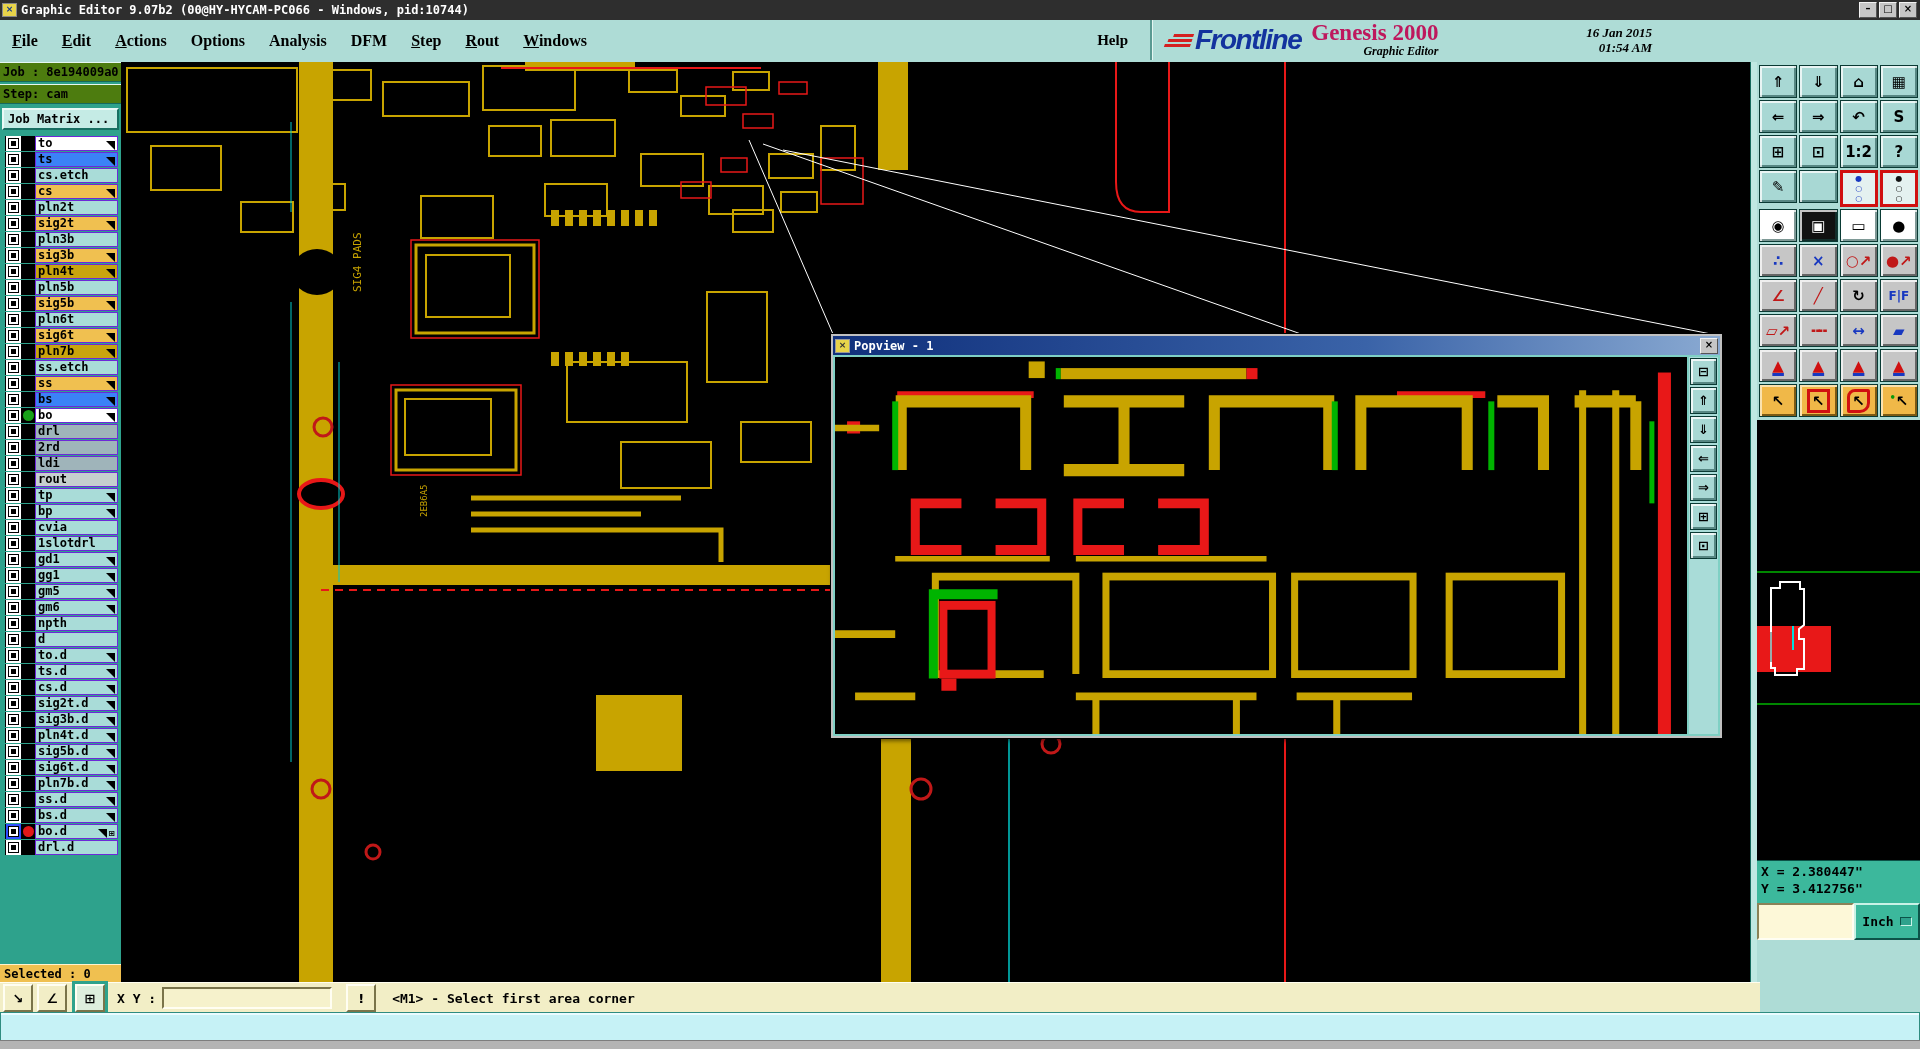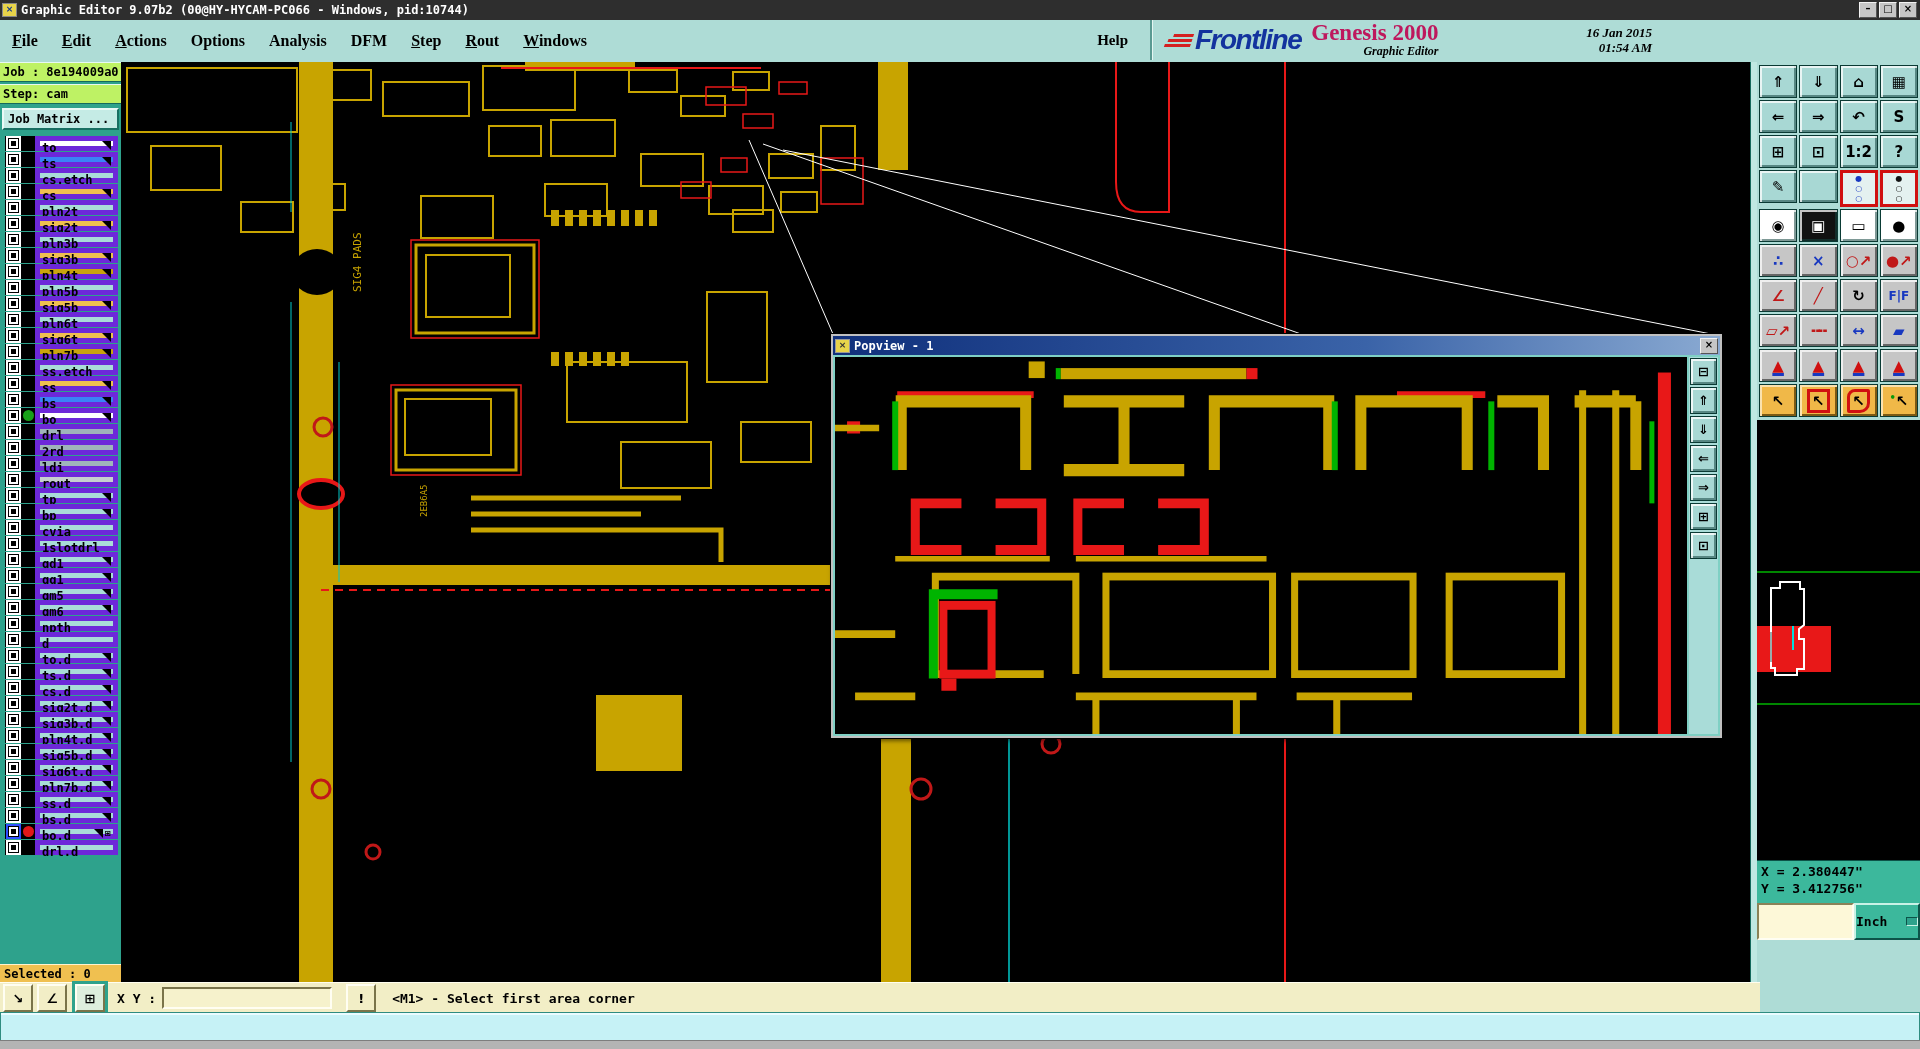--- a/index.html
+++ b/index.html
@@ -32,34 +32,34 @@
   .speed i:nth-child(3){width:26px;}
   .fl{font:italic 800 28px "Liberation Sans",sans-serif;color:#13339e;letter-spacing:-1.5px;}
   .genesisblock{display:flex;flex-direction:column;align-items:center;margin-left:10px;}
   .genesis{font:bold 23px "Liberation Serif",serif;color:#be185d;line-height:22px;}
   .gedit{font:italic bold 12px "Liberation Serif",serif;color:#000;align-self:flex-end;}
   .dateblock{margin-left:auto;text-align:right;padding-right:8px;
     font:italic bold 13px "Liberation Serif",serif;line-height:15px;}
   
   .sidebar{position:absolute;left:0;top:62px;width:121px;height:920px;background:#2ea28c;
     border-right:1px solid #0c5348;}
-  .sbar{background:#bef264;border-top:1px solid #e7f8f4;border-bottom:1px solid #15695c;
+  .sbar{background:#4d7c0f;border-top:1px solid #e7f8f4;border-bottom:1px solid #15695c;
     font:bold 12px "DejaVu Sans Mono",monospace;padding:2px 3px;margin-bottom:2px;white-space:nowrap;overflow:hidden;}
   .jobmatrix{background:#c5ebe5;border:2px solid;border-color:#e9f9f6 #186f62 #186f62 #e9f9f6;
     font:bold 12px "DejaVu Sans Mono",monospace;padding:2px 4px;margin:4px 2px 6px 2px;cursor:pointer;}
   .layerlist{padding-left:5px;}
   .lrow{display:flex;align-items:stretch;height:15px;margin-top:1px;}
   .lrow.gap{}
   .cbcell{width:30px;background:#000;display:flex;align-items:center;flex:none;}
   .cb{width:11px;height:11px;border:2px solid #fff;background:#000;margin-left:1px;position:relative;flex:none;cursor:pointer;}
   .cb::after{content:"";position:absolute;inset:1px;border:2px solid #fff;}
   .cb.sel{border-color:#3050ff;}
   .dot{width:11px;height:11px;border-radius:50%;margin-left:2px;flex:none;}
   .dot.g{background:#18a018;} .dot.r{background:#e01818;}
-  .plate{flex:1;display:flex;align-items:flex-start;border:5px solid #6d28d9;
+  .plate{flex:1;display:flex;align-items:flex-end;border:1px solid #6d28d9;
     font:bold 12px "DejaVu Sans Mono",monospace;color:#000;padding:0 2px;margin-right:3px;cursor:pointer;white-space:nowrap;}
   .plate .nm{flex:1;overflow:hidden;}
   .larr{width:0;height:0;border-top:9px solid #000;border-left:9px solid transparent;flex:none;cursor:pointer;}
   .xtra{font:bold 8px "DejaVu Sans",sans-serif;margin-left:1px;}
   .c-white{background:#fff;} .c-green{background:#3b82f6;} .c-orange{background:#f0c050;}
   .c-olive{background:#c9a40e;} .c-cyan{background:#a9dcd8;} .c-gray{background:#9fb4ba;}
   .c-lightgray{background:#c6cfce;}
   .selbar{position:absolute;left:0;bottom:-2px;width:118px;background:#f0c050;
     border-top:1px solid #fff3cd;border-bottom:1px solid #6b5410;
     font:bold 12px "DejaVu Sans Mono",monospace;padding:2px 4px;}
@@ -88,21 +88,21 @@
   .tb.framed .g{border:3px solid #d01010;padding:0 2px;}
   .tb.lassoed .g{border:3px solid #d01010;border-radius:8px 2px 10px 2px;padding:0 2px;}
   .tb.pathed .g::before{content:"•";color:#0a9a0a;font-size:10px;vertical-align:top;}
   .minimap{position:relative;width:163px;height:440px;background:#000;cursor:pointer;}
   .xypanel{width:163px;height:40px;background:#3cb89c;border-top:1px solid #0c5348;
     font:bold 13px "DejaVu Sans Mono",monospace;color:#000;padding-top:2px;}
   .xypanel div{padding:1px 4px;white-space:nowrap;}
   .inchrow{display:flex;width:163px;height:37px;}
   .creambox{flex:1;background:#fdf8d8;border:2px solid;border-color:#8a8258 #fffef2 #fffef2 #8a8258;}
   .inchbtn{width:62px;background:#3cb89c;border:2px solid;border-color:#c9f2e6 #0c5348 #0c5348 #c9f2e6;
-    display:flex;align-items:center;justify-content:space-between;gap:6px;
+    display:flex;align-items:center;justify-content:center;gap:6px;
     font:bold 13px "DejaVu Sans Mono",monospace;cursor:pointer;}
   .inchbtn .ind{width:10px;height:7px;background:#2ea28c;border:1px solid;border-color:#0c5348 #c9f2e6 #c9f2e6 #0c5348;}
   
   .popview{position:absolute;left:830px;top:333px;width:887px;height:400px;background:#c0c0c0;
     border:1px solid #000;box-shadow:2px 2px 4px rgba(0,0,0,.5);display:flex;flex-direction:column;padding:2px;z-index:6;}
   .pv-title{height:19px;background:linear-gradient(90deg,#10307c 0%,#3a63a8 60%,#8aaad2 100%);
     display:flex;align-items:center;color:#fff;font:bold 12px "DejaVu Sans Mono",monospace;flex:none;cursor:move;}
   .pv-icon{width:13px;height:12px;margin:0 4px 0 2px;background:#e8d44a;border:1px solid #999;
     color:#333;font:bold 9px "DejaVu Sans",sans-serif;text-align:center;line-height:11px;}
   .pv-x{margin-left:auto;width:16px;height:14px;margin-right:2px;background:#c6c6c6;

